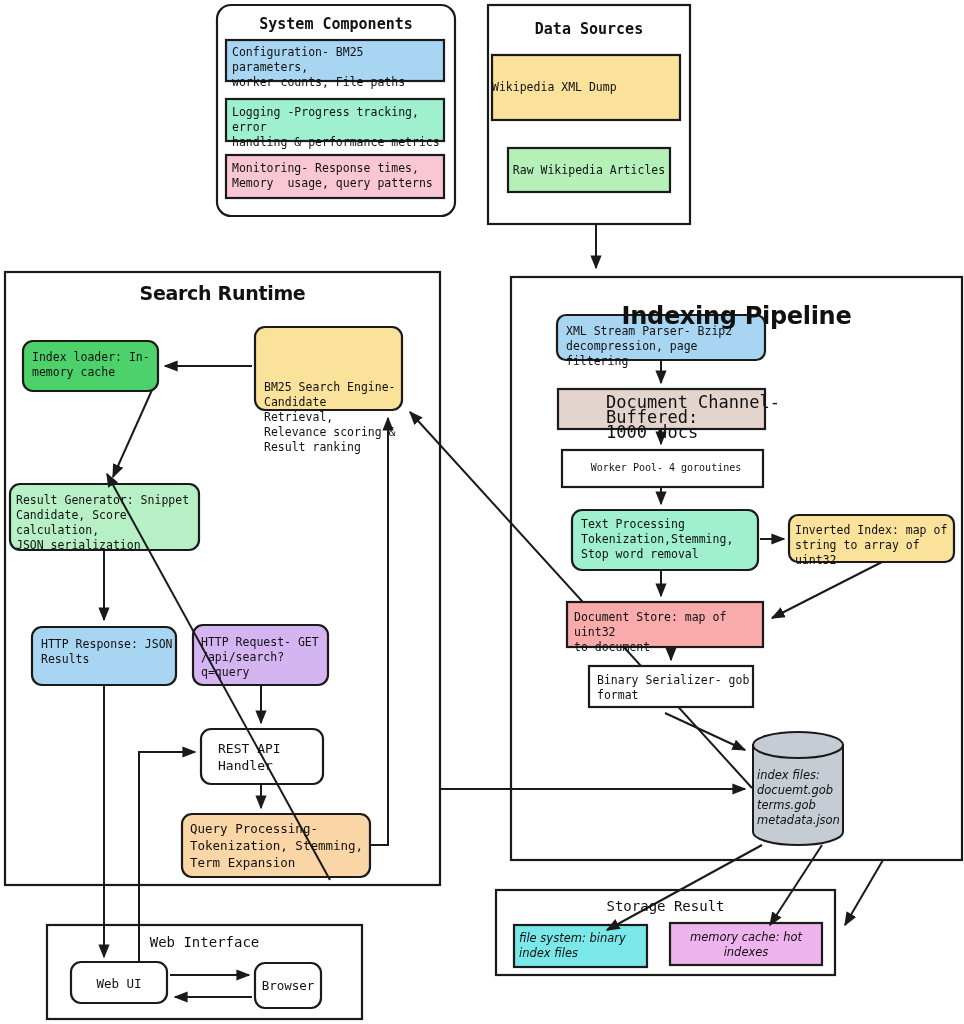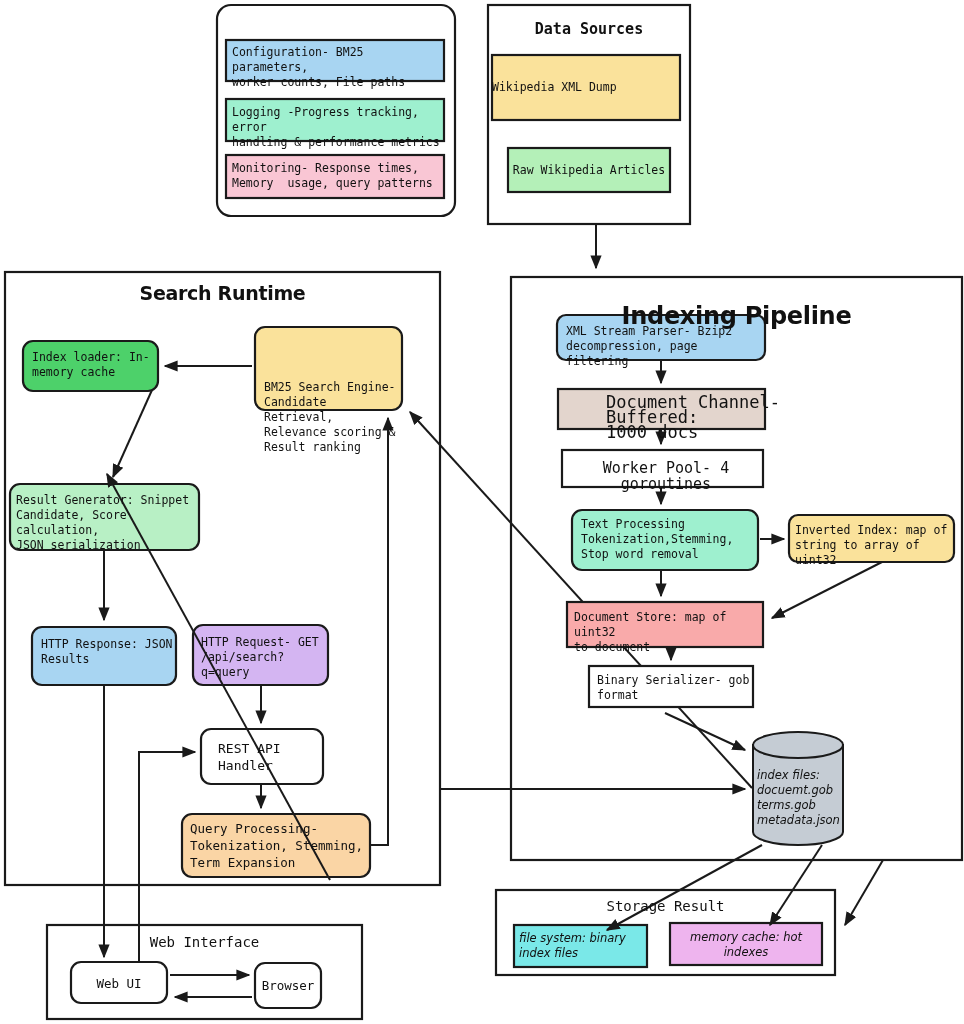--- a/index.html
+++ b/index.html
@@ -99,20 +99,21 @@
     <path d="M 822 845 L 770 925" stroke="#1a1a1a" stroke-width="2" fill="none" marker-end="url(#arrow)"></path>
     <path d="M 883 860 L 845 925" stroke="#1a1a1a" stroke-width="2" fill="none" marker-end="url(#arrow)"></path>
 
     <rect x="71" y="962" width="96" height="41" rx="10" ry="10" fill="#ffffff" stroke="#1a1a1a" stroke-width="2.2"></rect>
     <rect x="255" y="963" width="66" height="45" rx="10" ry="10" fill="#ffffff" stroke="#1a1a1a" stroke-width="2.2"></rect>
 
     <path d="M 170 975 L 249 975" stroke="#1a1a1a" stroke-width="2" fill="none" marker-end="url(#arrow)"></path>
     <path d="M 252 997 L 175 997" stroke="#1a1a1a" stroke-width="2" fill="none" marker-end="url(#arrow)"></path>
   </svg>
 
+  <div class="node-text mono" style="left:217px;top:15px;width:238px;text-align:center;font-size:15px;font-weight:bold;color:#111;">System Components</div>
   <div class="node-text mono" style="left:488px;top:20px;width:202px;text-align:center;font-size:15px;font-weight:bold;color:#111;">Data Sources</div>
   <div class="node-text" style="left:5px;top:282px;width:435px;text-align:center;font-size:19px;font-weight:900;color:#111;font-family:'DejaVu Sans','Liberation Sans',sans-serif;letter-spacing:-0.3px;">Search Runtime</div>
   <div class="node-text" style="left:511px;top:302px;width:451px;text-align:center;font-size:24px;font-weight:900;color:#111;font-family:'DejaVu Sans','Liberation Sans',sans-serif;letter-spacing:-0.3px;">Indexing Pipeline</div>
   <div class="node-text mono" style="left:496px;top:898px;width:339px;text-align:center;font-size:14px;color:#111;">Storage Result</div>
   <div class="node-text mono" style="left:47px;top:934px;width:315px;text-align:center;font-size:14px;color:#111;">Web Interface</div>
 
   <div class="node-text mono" style="left:232px;top:45px;width:208px;font-size:11.5px;line-height:15px;color:#111;">Configuration- BM25 parameters,
 worker counts, File paths</div>
   <div class="node-text mono" style="left:232px;top:105px;width:208px;font-size:11.5px;line-height:15px;color:#111;">Logging -Progress tracking, error
 handling &amp; performance metrics</div>
@@ -138,21 +139,21 @@
   <div class="node-text mono" style="left:218px;top:740px;width:110px;font-size:13px;line-height:17px;color:#111;">REST API
 Handler</div>
   <div class="node-text mono" style="left:190px;top:820px;width:184px;font-size:12.5px;line-height:17px;color:#111;">Query Processing-
 Tokenization, Stemming,
 Term Expansion</div>
 
   <div class="node-text mono" style="left:566px;top:324px;width:200px;font-size:11.5px;line-height:15px;color:#111;">XML Stream Parser- Bzip2
 decompression, page filtering</div>
   <div class="node-text mono" style="left:566px;top:395px;width:200px;font-size:17px;line-height:15px;color:#111;margin-left:40px;">Document Channel- Buffered:
 1000 docs</div>
-  <div class="node-text mono" style="left:562px;top:460px;width:201px;text-align:center;font-size:15px;line-height:16px;color:#111;padding-left:7px;">Worker Pool- 4 goroutines</div>
+  <div class="node-text mono" style="left:562px;top:460px;width:201px;text-align:center;font-size:10px;line-height:16px;color:#111;padding-left:7px;">Worker Pool- 4 goroutines</div>
   <div class="node-text mono" style="left:581px;top:517px;width:178px;font-size:11.5px;line-height:15px;color:#111;">Text Processing
 Tokenization,Stemming,
 Stop word removal</div>
   <div class="node-text mono" style="left:795px;top:523px;width:160px;font-size:11.5px;line-height:15px;color:#111;">Inverted Index: map of
 string to array of uint32</div>
   <div class="node-text mono" style="left:574px;top:610px;width:190px;font-size:11.5px;line-height:15px;color:#111;">Document Store: map of uint32
 to document</div>
   <div class="node-text mono" style="left:597px;top:673px;width:158px;font-size:11.5px;line-height:15px;color:#111;">Binary Serializer- gob
 format</div>
   <div class="node-text hand" style="left:757px;top:768px;width:92px;font-size:11.5px;line-height:15px;color:#111;">index files:

